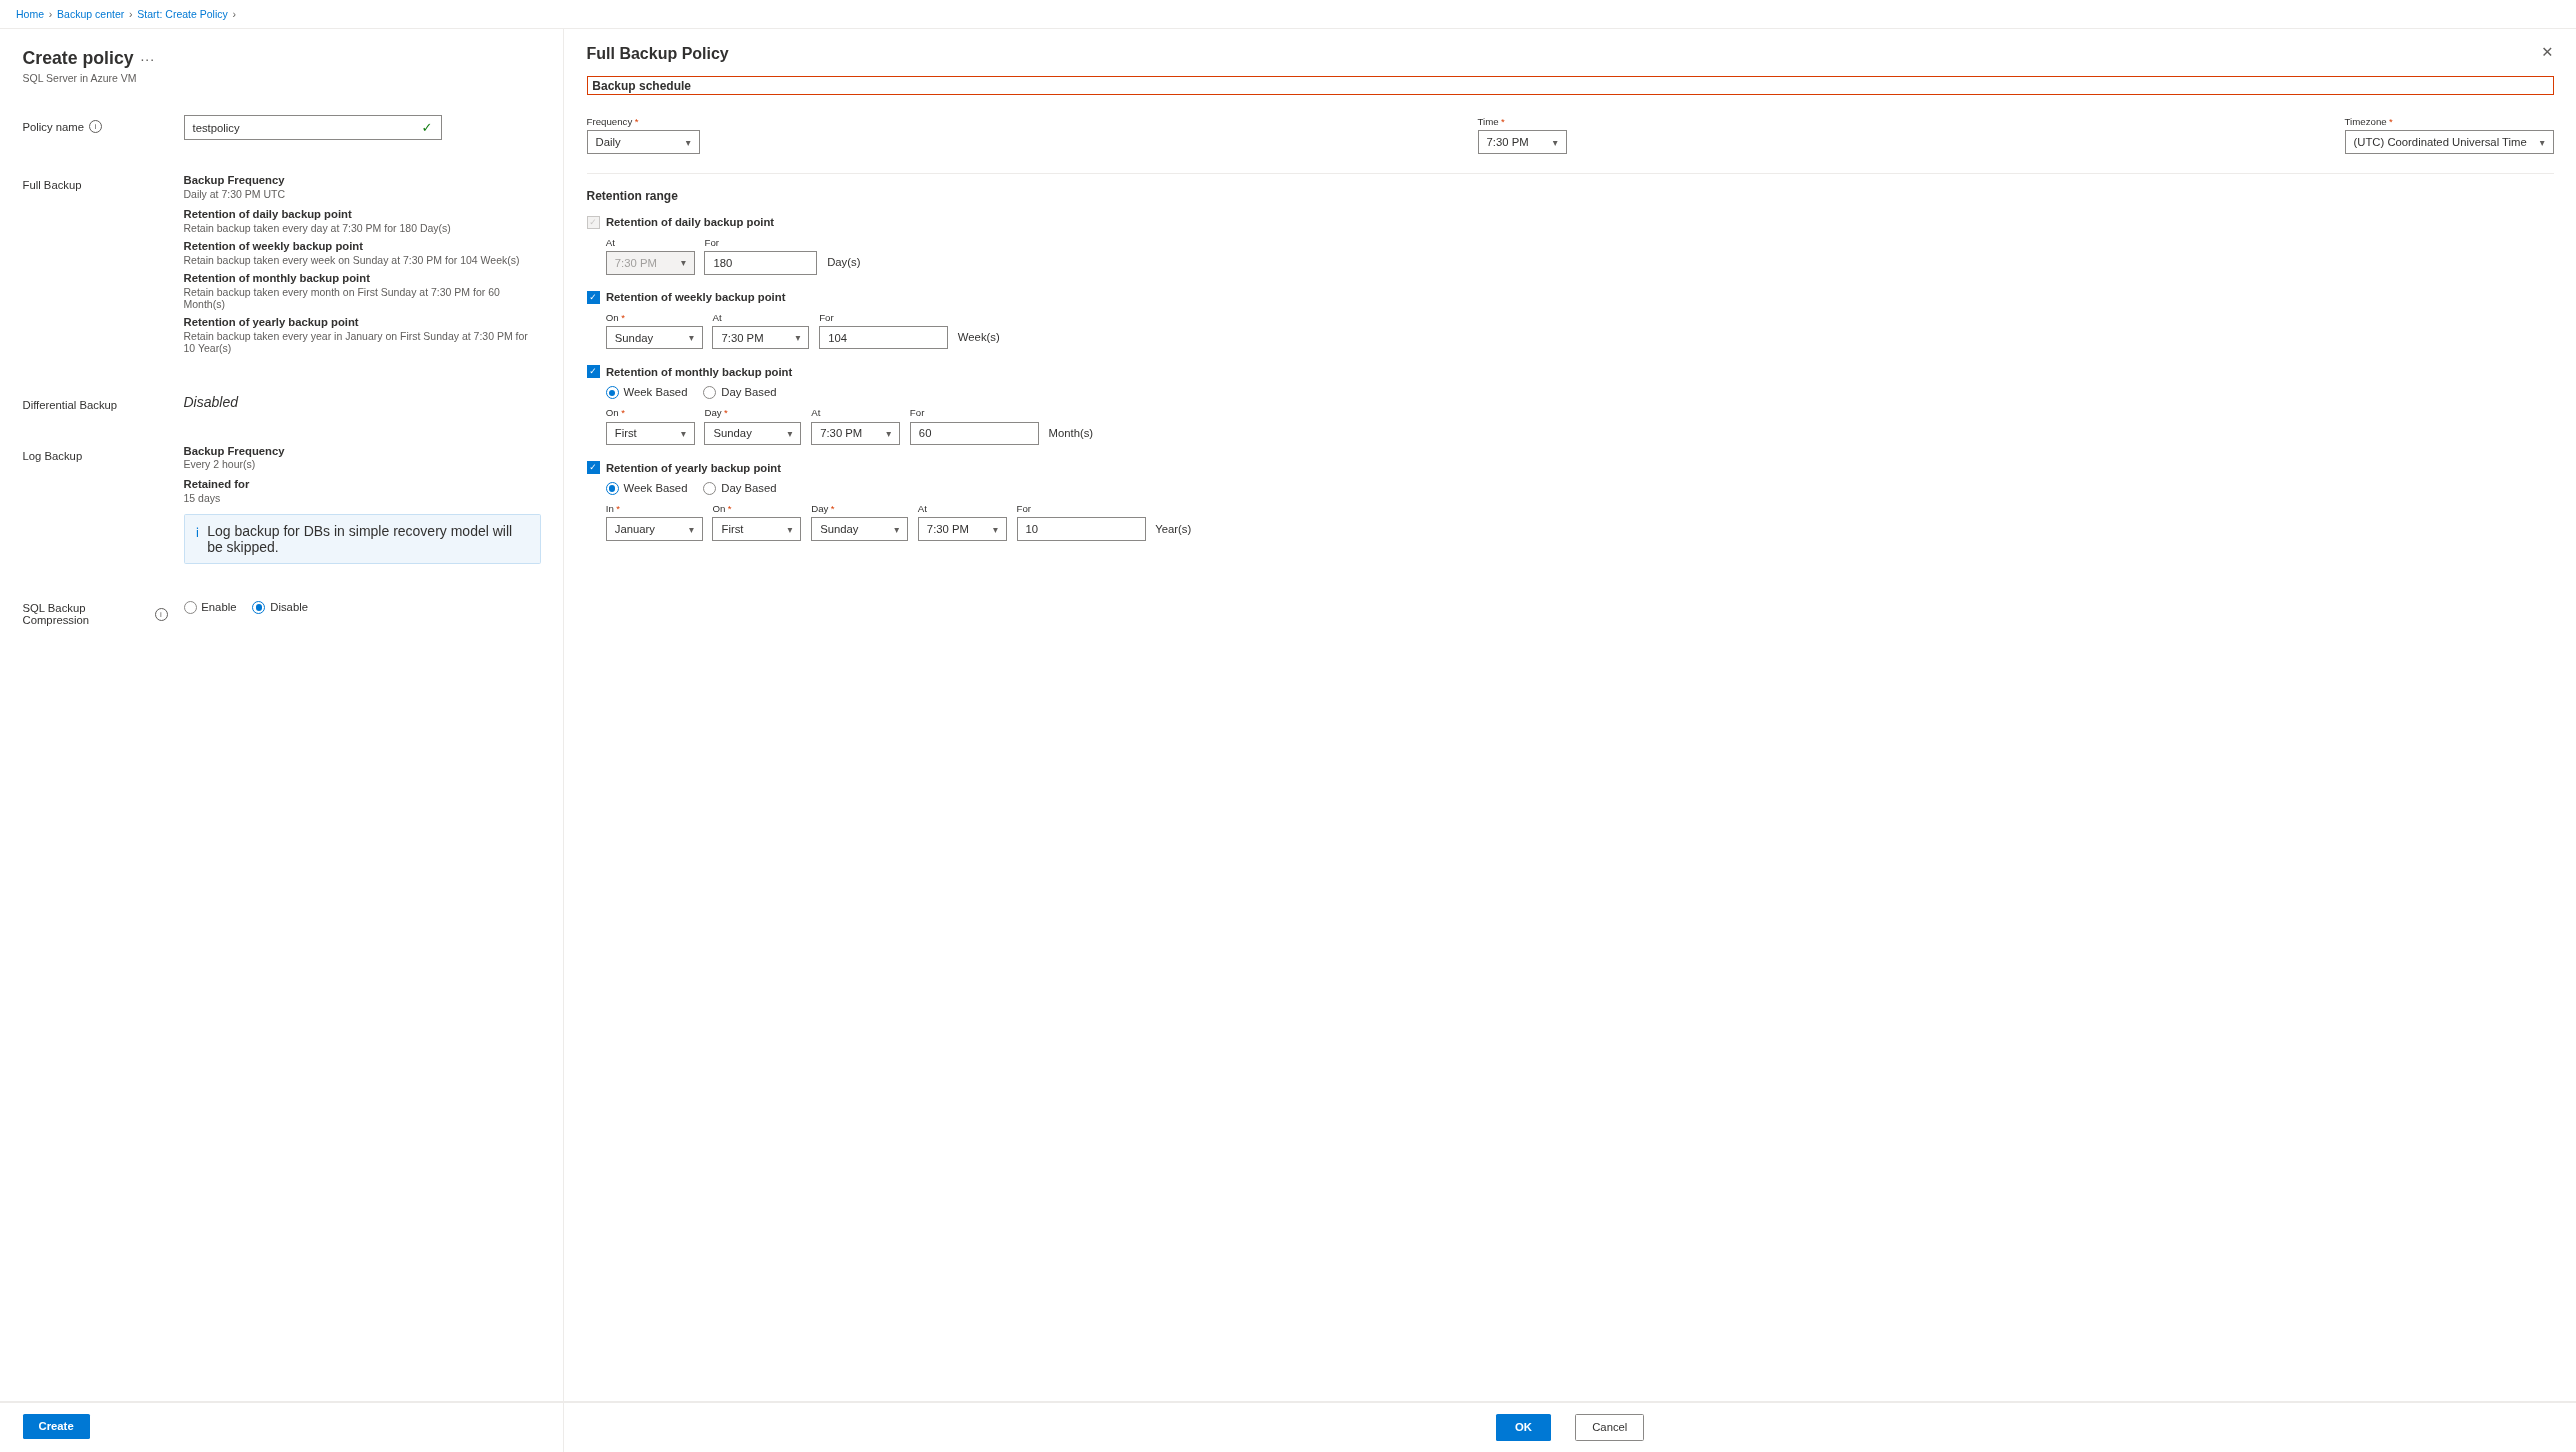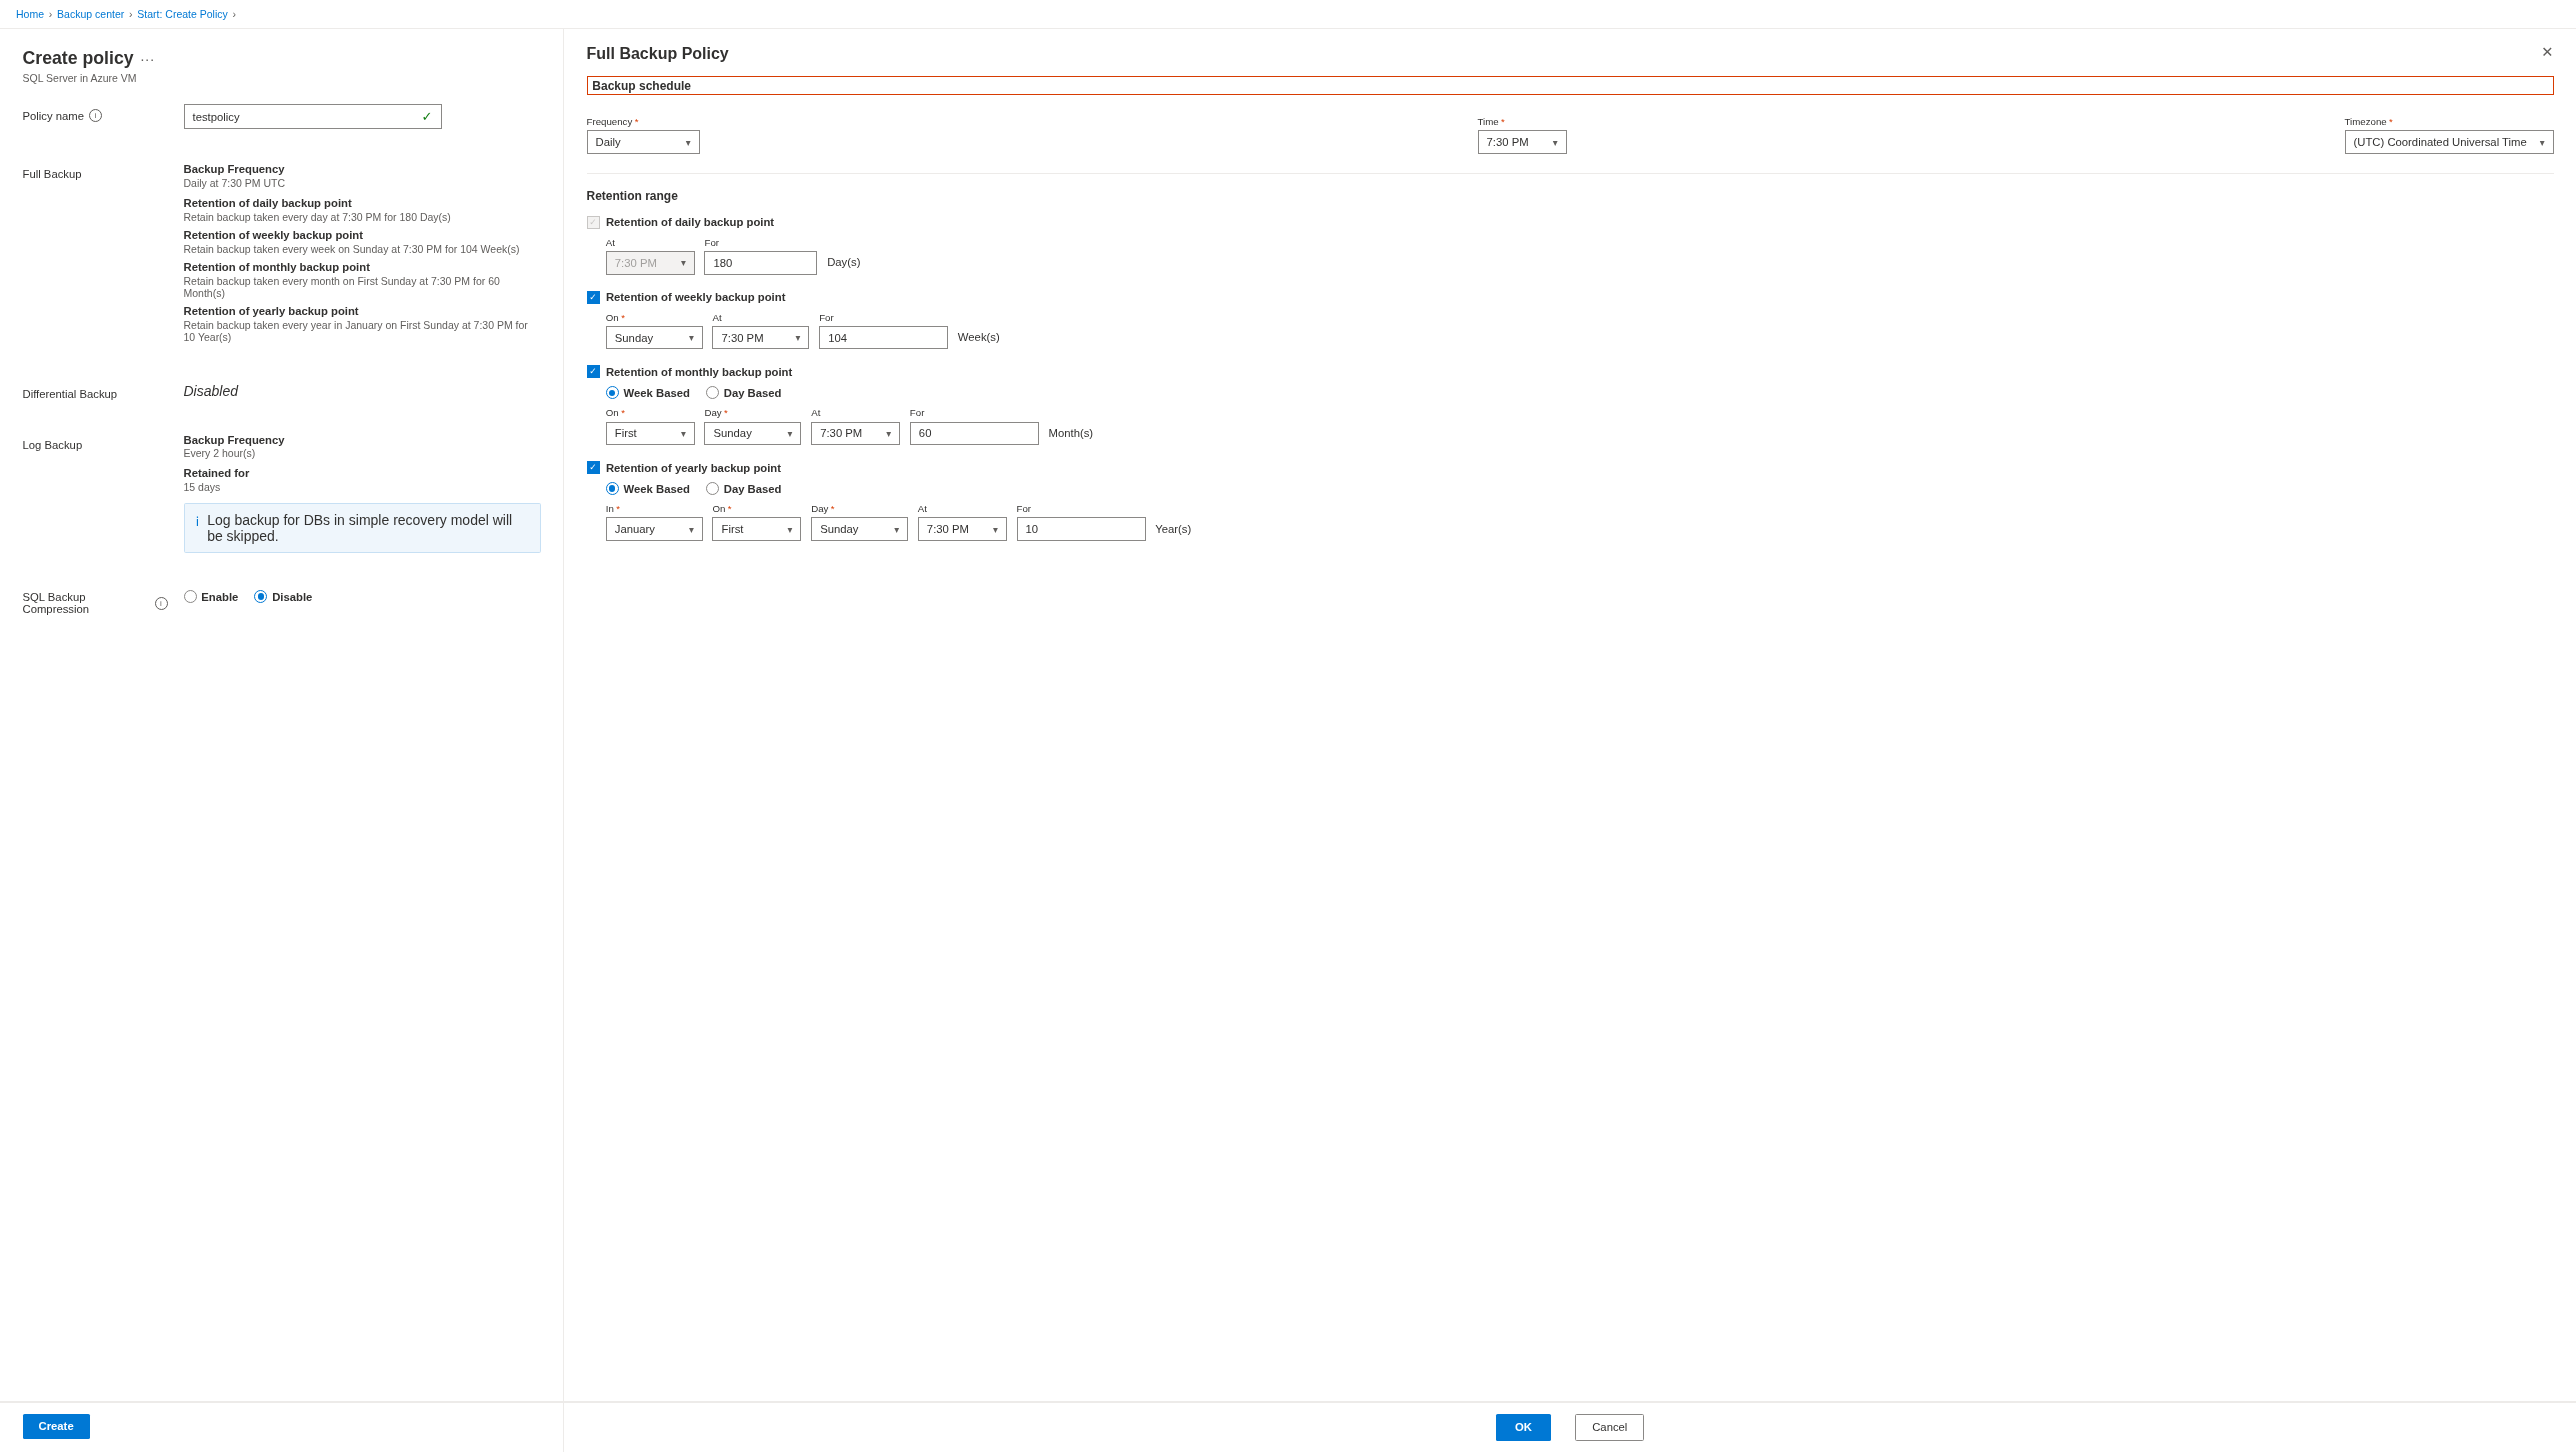--- a/index.html
+++ b/index.html
@@ -9,21 +9,21 @@
     .breadcrumb span { color: #605e5c; }
     .breadcrumb a { color: #0078d4; text-decoration: none; }
 
     .main-content { display: flex; flex: 1; overflow: hidden; }
 
     
     .left-panel { width: 564px; background: #fff; padding: 19.3px 22.5px; overflow-y: auto; border-right: 0.8px solid #edebe9; display: flex; flex-direction: column; }
     .page-title-row { display: flex; align-items: center; gap: 6.4px; margin-bottom: 3.2px; }
     .page-title { font-size: 17.7px; font-weight: 600; color: #323130; }
     .more-icon { cursor: pointer; color: #605e5c; font-size: 14.5px; }
-    .page-subtitle { font-size: 10.5px; color: #605e5c; margin-bottom: 20px; }
+    .page-subtitle { font-size: 10.5px; color: #605e5c; margin-bottom: 31px; }
 
     .form-row { display: flex; align-items: flex-start; margin-bottom: 34px; gap: 16px; }
     .form-label { width: 145px; min-width: 145px; font-size: 11.3px; color: #323130; display: flex; align-items: center; gap: 4.8px; padding-top: 4.8px; }
     .info-icon { width: 13px; height: 13px; border-radius: 50%; border: 1.2px solid #605e5c; display: inline-flex; align-items: center; justify-content: center; font-size: 8px; color: #605e5c; cursor: pointer; flex-shrink: 0; }
 
     .policy-name-input { border: 0.8px solid #8a8886; padding: 4px 8px; font-size: 11.3px; width: 258px; color: #323130; display: flex; align-items: center; justify-content: space-between; }
     .policy-name-input span.check { color: #107c10; font-size: 13px; }
 
     .section-content { flex: 1; }
     .section-title { font-size: 11.3px; font-weight: 600; color: #323130; margin-bottom: 1.6px; }
@@ -33,21 +33,21 @@
     .retention-label { font-size: 11.3px; font-weight: 600; color: #323130; margin-bottom: 1.6px; }
     .retention-desc { font-size: 10.5px; color: #605e5c; }
 
     .disabled-text { font-size: 14px; color: #323130; font-style: italic; }
 
     .info-box { background: #eff6fc; border: 0.8px solid #c7e0f4; padding: 8px 11.3px; display: flex; align-items: flex-start; gap: 8px; margin-top: 9.7px; border-radius: 1.6px; }
     .info-box-icon { color: #0078d4; font-size: 13px; flex-shrink: 0; margin-top: 0.8px; }
     .info-box-text { font-size: 14px; color: #323130; }
 
     .compression-row { display: flex; align-items: center; gap: 16px; padding-top: 3.2px; }
-    .radio-option { display: flex; align-items: flex-end; gap: 4.8px; cursor: pointer; font-weight: bold; }
+    .radio-option { display: flex; align-items: flex-start; gap: 4.8px; cursor: pointer; }
     .radio-circle { width: 13px; height: 13px; border-radius: 50%; border: 1.2px solid #8a8886; display: flex; align-items: center; justify-content: center; flex-shrink: 0; }
     .radio-circle.selected { border-color: #0078d4; }
     .radio-circle.selected::after { content: ''; width: 6.4px; height: 6.4px; border-radius: 50%; background: #0078d4; }
     .radio-label { font-size: 11.3px; color: #323130; }
 
     
     .bottom-bar-left { padding: 11.3px 22.5px; border-top: 0.8px solid #edebe9; background: #fff; }
     .create-btn { background: #0078d4; color: #fff; border: none; padding: 6.4px 16px; font-size: 11.3px; cursor: pointer; font-weight: 600; border-radius: 1.6px; }
 
     

